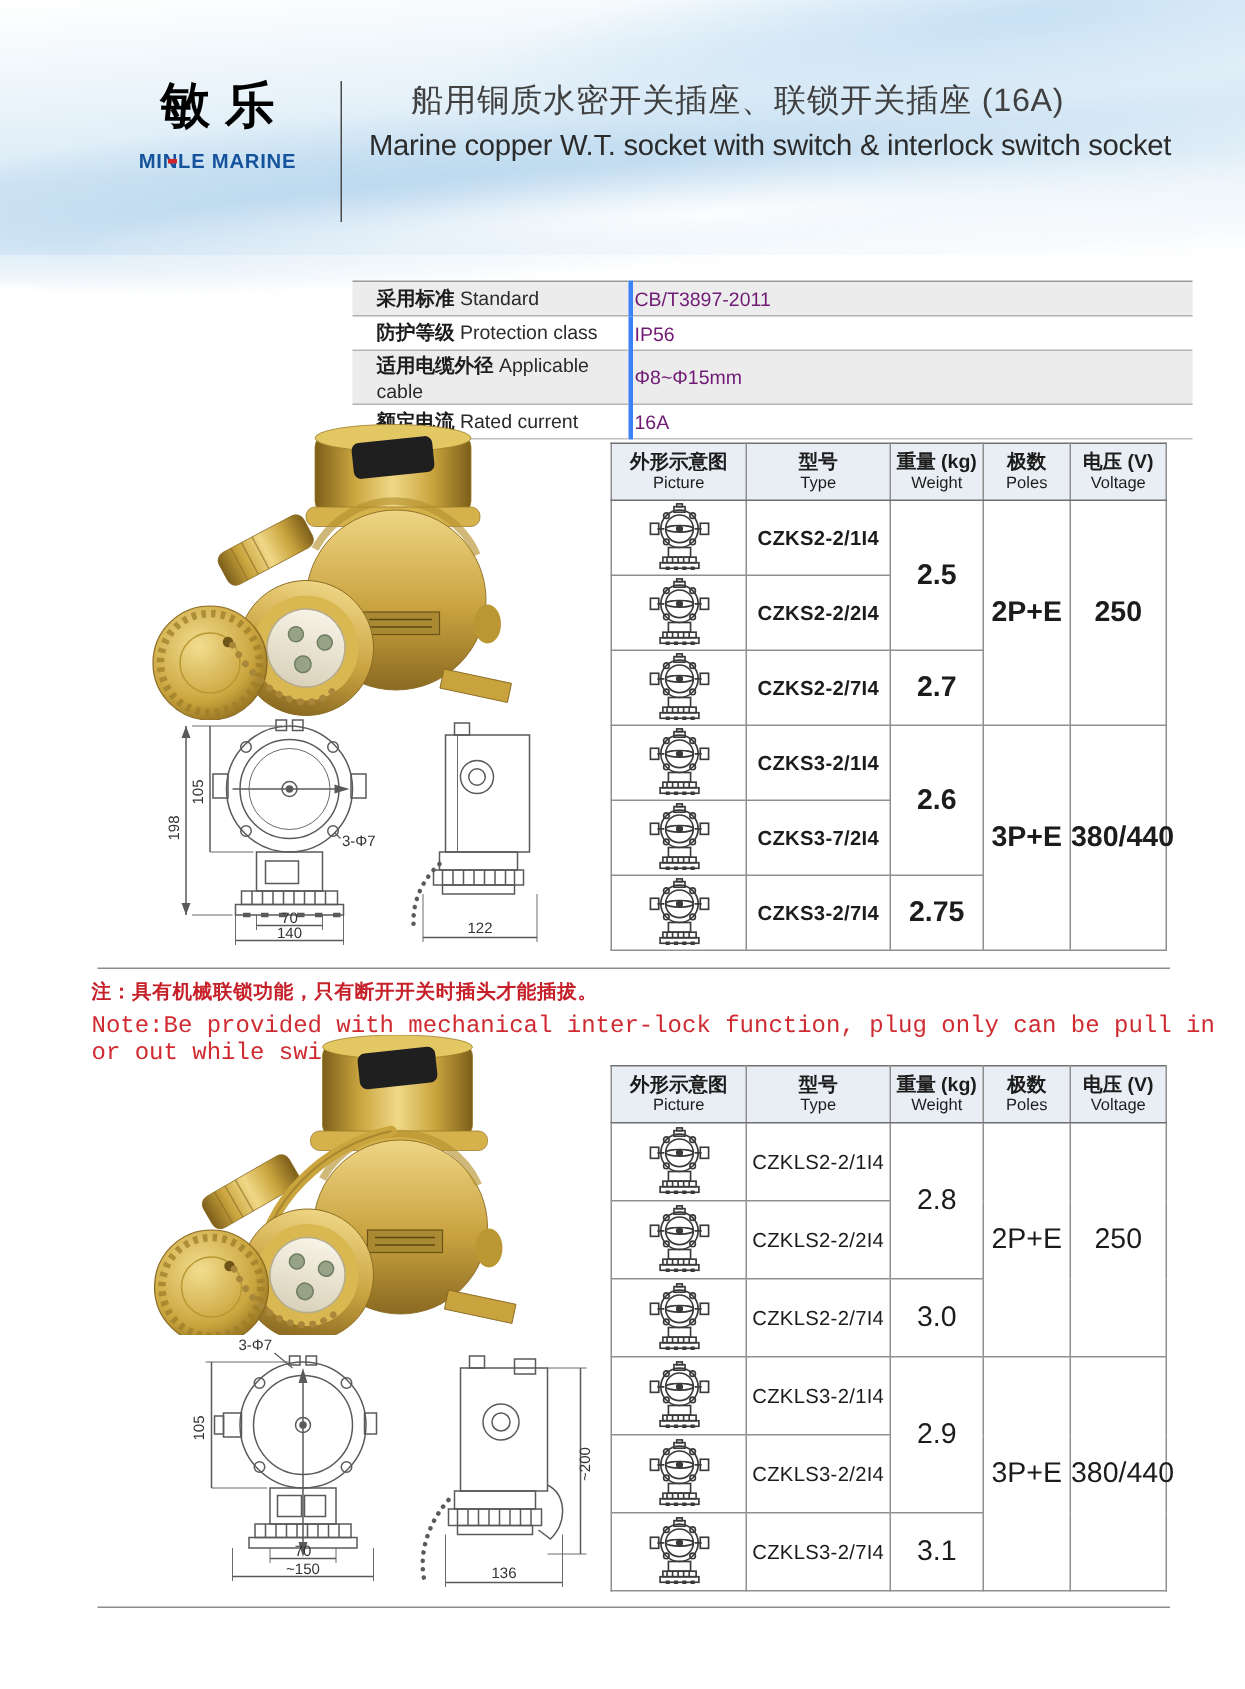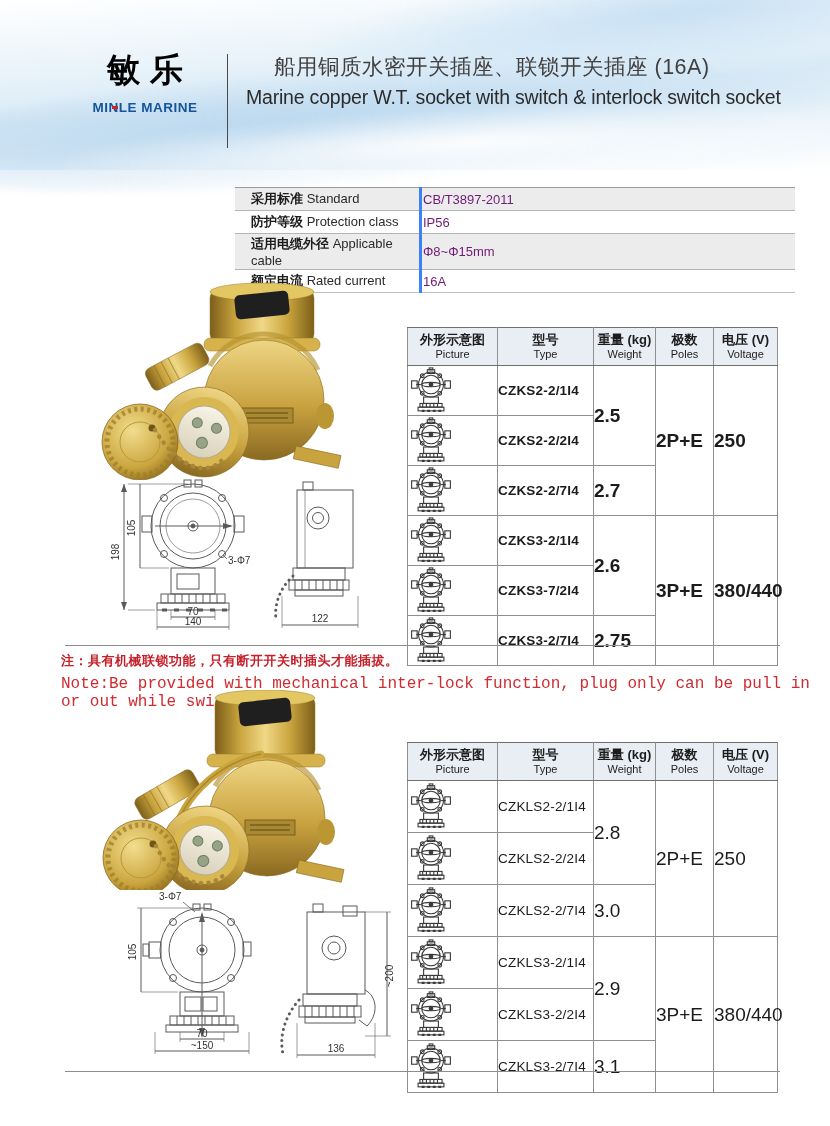--- a/index.html
+++ b/index.html
@@ -28,21 +28,21 @@
       font-size:13px;border-top:1px solid #9a9a9a;border-bottom:1px solid #c0c0c0;}
   table.specs tr{height:23px;}
   table.specs tr+tr{border-top:1px solid #b4b4b4;}
   table.specs tr:nth-child(odd){background:#ececec;}
   table.specs td.lbl{width:167px;padding-left:16px;}
   table.specs td.lbl b{font-weight:bold;color:#1c1c1c;}
   table.specs td.lbl span{color:#2a2a2a;}
   table.specs td.val{border-left:3px solid #3b82f6;color:#701a75;}
   
   table.ptable{position:absolute;border-collapse:collapse;table-layout:fixed;width:370px;
-      color:#1c1c1c;margin-top:32px;}
+      text-align:center;color:#1c1c1c;}
   table.ptable th,table.ptable td{border:1px solid #8f8f8f;padding:0;}
   table.ptable thead tr{height:38px;}
   table.ptable thead th{background:#e9eef4;border-top:1px solid #6f6f6f;border-bottom:1px solid #6f6f6f;}
   .h-zh{display:block;font-size:13px;font-weight:bold;line-height:15px;}
   .h-en{display:block;font-size:11px;font-weight:normal;line-height:14px;}
   #t1 tbody tr{height:50px;font-weight:bold;}
   #t2 tbody tr{height:52px;}
   td.type-cell{font-size:13.5px;letter-spacing:.2px;}
   td.num-cell{font-size:19px;}
   td.pic-cell svg{width:46px;height:48px;vertical-align:middle;}

